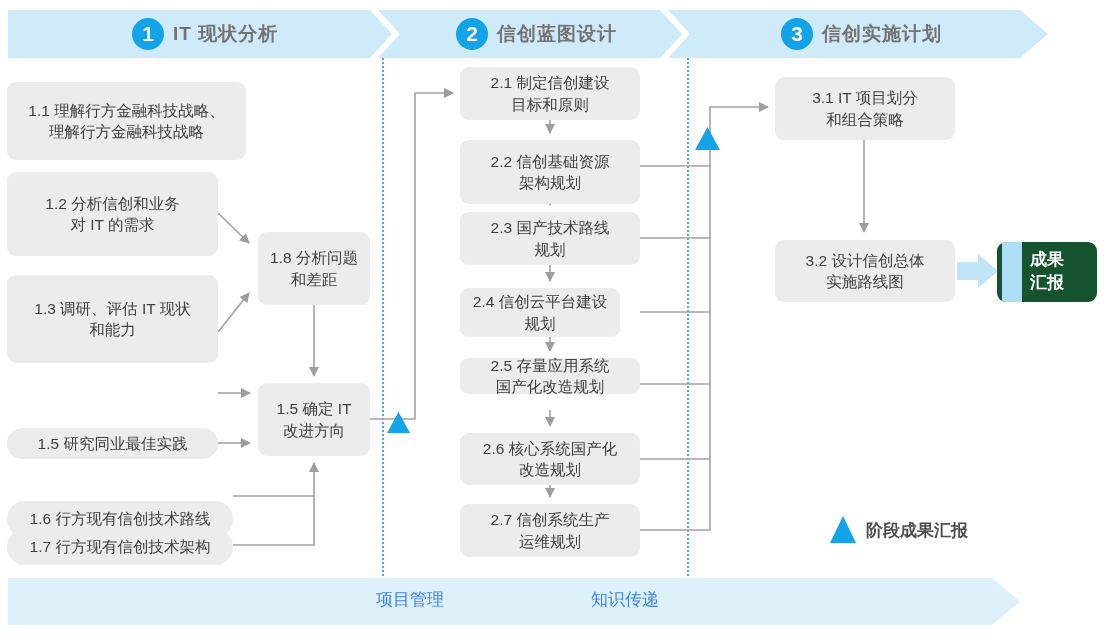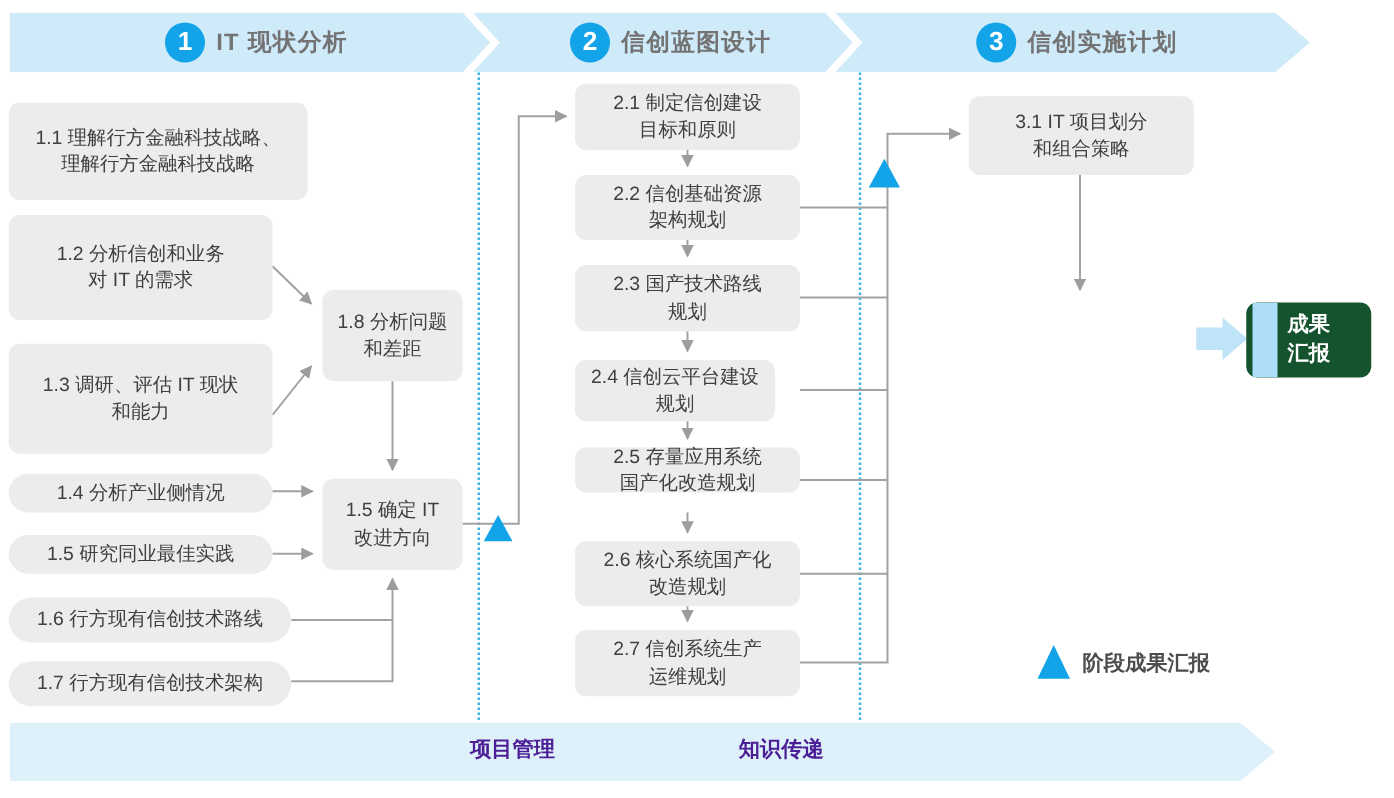--- a/index.html
+++ b/index.html
@@ -9,21 +9,21 @@
   }
   
   .seg{position:absolute;height:48px;top:10px;background:#cfeaf9;}
   .seg1{left:8px;width:384px;clip-path:polygon(0 0,362px 0,384px 50%,362px 100%,0 100%);}
   .seg2{left:378px;width:304px;clip-path:polygon(0 0,282px 0,304px 50%,282px 100%,0 100%,22px 50%);}
   .seg3{left:668px;width:380px;clip-path:polygon(0 0,352px 0,380px 50%,352px 100%,0 100%,22px 50%);}
   .band-bottom{
     position:absolute;left:8px;top:578px;width:1012px;height:47px;background:#def1fb;
     clip-path:polygon(0 0,984px 0,1012px 50%,984px 100%,0 100%);
   }
-  .bb-label{position:absolute;top:588px;font-size:17px;font-weight:bold;color:#4c1d95;}
+  .bb-label{position:absolute;top:588px;font-size:17px;font-weight:normal;color:#3b82f6;}
   
   .phase-header{position:absolute;top:10px;height:48px;display:flex;align-items:center;gap:9px;}
   .pnum{
     width:32px;height:32px;border-radius:50%;background:#12a3e8;color:#fff;
     display:flex;align-items:center;justify-content:center;font-size:21px;font-weight:bold;
   }
   .ptitle{font-size:19px;font-weight:bold;color:#737373;letter-spacing:1px;}
   
   .sep{position:absolute;top:58px;height:518px;width:0;border-left:2px dotted #3db3e8;}
   
@@ -133,31 +133,26 @@
         <span>1.2 分析信创和业务</span>
         <span>对 IT 的需求</span>
       </div>
   </div>
   <div class="node" style="left:7px;top:275px;width:211px;height:88px;">
     <div class="nt">
         <span>1.3 调研、评估 IT 现状</span>
         <span>和能力</span>
       </div>
   </div>
-  <div class="node pill" style="left:7px;top:379px;width:211px;height:31px;">
-    <div class="nt">
-        <span>1.4 分析产业侧情况</span>
-      </div>
-  </div>
   <div class="node pill" style="left:7px;top:428px;width:211px;height:31px;">
     <div class="nt">
         <span>1.5 研究同业最佳实践</span>
       </div>
   </div>
-  <div class="node pill" style="left:7px;top:478px;width:226px;height:36px;">
+  <div class="node pill" style="left:7px;top:501px;width:226px;height:36px;">
     <div class="nt">
         <span>1.6 行方现有信创技术路线</span>
       </div>
   </div>
   <div class="node pill" style="left:7px;top:529px;width:226px;height:36px;">
     <div class="nt">
         <span>1.7 行方现有信创技术架构</span>
       </div>
   </div>
   <div class="node" style="left:258px;top:232px;width:112px;height:73px;">
@@ -172,21 +167,21 @@
         <span>改进方向</span>
       </div>
   </div>
 
   <div class="node" style="left:460px;top:67px;width:180px;height:53px;">
     <div class="nt">
         <span>2.1 制定信创建设</span>
         <span>目标和原则</span>
       </div>
   </div>
-  <div class="node" style="left:460px;top:140px;width:180px;height:52px;">
+  <div class="node" style="left:460px;top:140px;width:180px;height:64px;">
     <div class="nt">
         <span>2.2 信创基础资源</span>
         <span>架构规划</span>
       </div>
   </div>
   <div class="node" style="left:460px;top:212px;width:180px;height:53px;">
     <div class="nt">
         <span>2.3 国产技术路线</span>
         <span>规划</span>
       </div>
@@ -213,20 +208,26 @@
     <div class="nt">
         <span>2.7 信创系统生产</span>
         <span>运维规划</span>
       </div>
   </div>
 
   <div class="node" style="left:775px;top:77px;width:180px;height:63px;">
     <div class="nt">
         <span>3.1 IT 项目划分</span>
         <span>和组合策略</span>
+      </div>
+  </div>
+  <div class="node" style="left:775px;top:240px;width:180px;height:62px;">
+    <div class="nt">
+        <span>3.2 设计信创总体</span>
+        <span>实施路线图</span>
       </div>
   </div>
 
   <div class="result">
     <div class="stripe"></div>
     <div class="rtext">
       <span>成果</span>
       <span>汇报</span>
     </div>
   </div>

